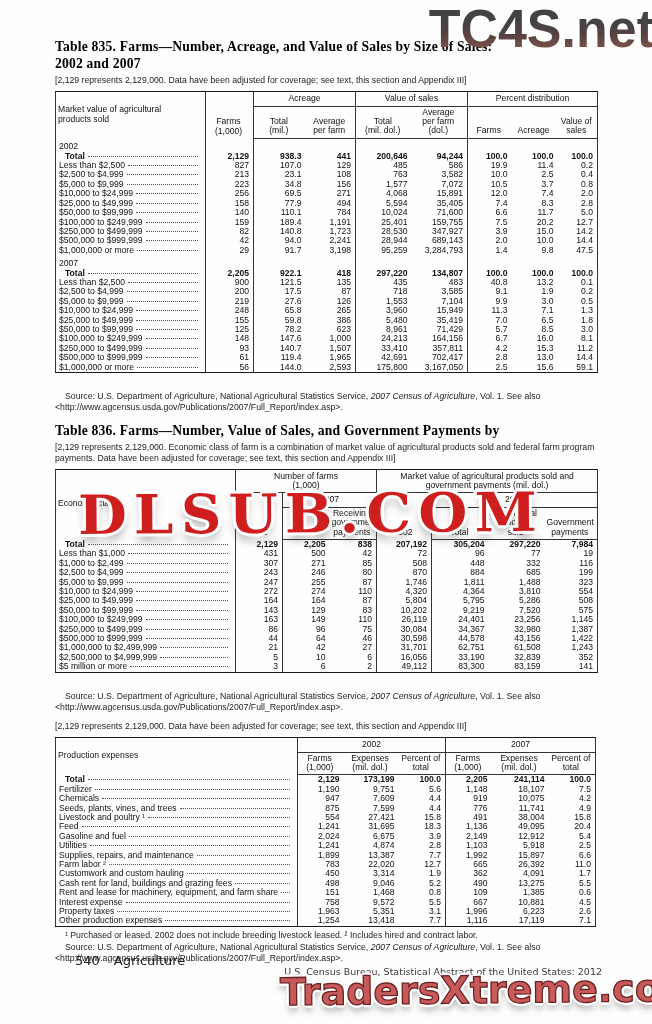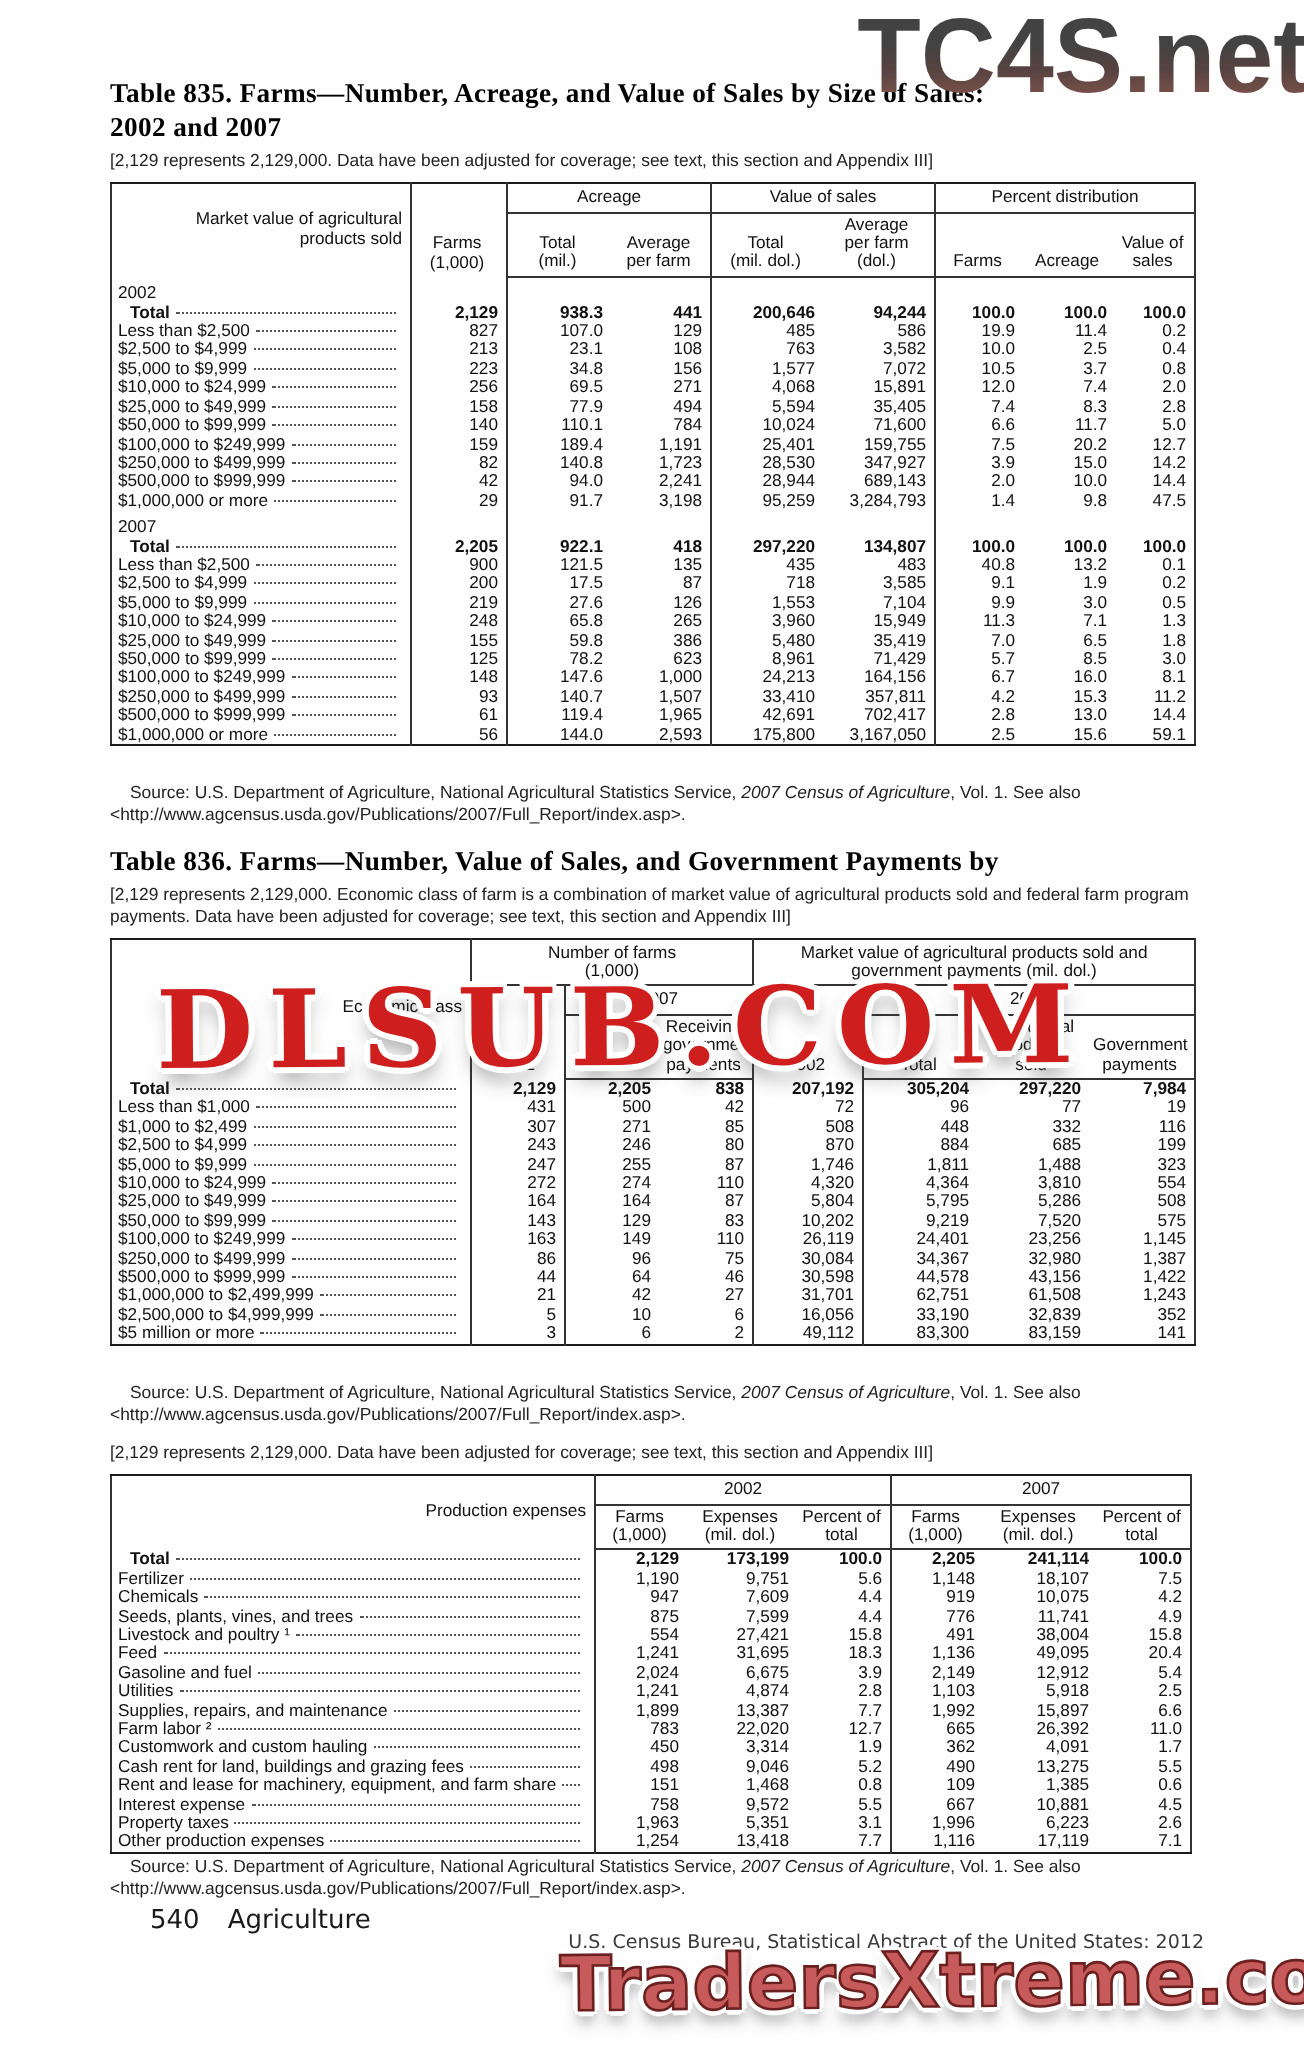--- a/index.html
+++ b/index.html
@@ -13,21 +13,21 @@
   .source{font-size:8.7px;line-height:1.3;margin:18px 0 8px 0;color:#222;text-indent:10px;}
   .source .l2{display:block;text-indent:0;}
   .footnote{font-size:8.7px;line-height:1.3;margin:3px 0 0 0;color:#222;text-indent:10px;}
   
   table{width:100%;border-collapse:collapse;table-layout:fixed;
         font-size:8.6px;line-height:9.4px;color:#111;
         border-top:1.4px solid #1a1a1a;border-bottom:1.2px solid #1a1a1a;
         border-left:1px solid #333;border-right:1px solid #333;margin:0;}
   th{font-weight:normal;vertical-align:bottom;padding:1px 4px 2px 2px;}
   th.grp{text-align:center;vertical-align:middle;border-bottom:1px solid #333;padding:2px 0;}
-  th.stub{text-align:right;vertical-align:middle;border-right:1px solid #333;}
+  th.stub{text-align:left;vertical-align:middle;border-right:1px solid #333;}
   th.colh{text-align:center;white-space:pre-line;}
   thead tr.last th{border-bottom:1px solid #333;}
   td{padding:0 4px 0 2px;vertical-align:baseline;}
   td.num{text-align:right;white-space:nowrap;}
   td.lbl{display:flex;align-items:baseline;white-space:nowrap;overflow:hidden;padding-left:3px;}
   td.lbl.ind{padding-left:9px;}
   .dots{flex:1;min-width:6px;border-bottom:1px dotted #555;margin:0 3px 0 3px;transform:translateY(-2px);}
   tr.total td{font-weight:bold;}
   td.yr,tr[data-name="section-year-row"] td{padding-top:4px;}
   .bl{border-left:1px solid #333;}
@@ -899,20 +899,21 @@
             </td>
             <td class="num bl" data-name="value-cell">1,254</td>
             <td class="num" data-name="value-cell">13,418</td>
             <td class="num" data-name="value-cell">7.7</td>
             <td class="num bl" data-name="value-cell">1,116</td>
             <td class="num" data-name="value-cell">17,119</td>
             <td class="num" data-name="value-cell">7.1</td>
           </tr>
         </tbody>
     </table>
+    <p class="footnote" data-name="table-837-footnote">¹ Purchased or leased. 2002 does not include breeding livestock leased. ² Includes hired and contract labor.</p>
     <p class="source" style="margin-top:1px" data-name="table-837-source"><span data-name="source-text">Source: U.S. Department of Agriculture, National Agricultural Statistics Service, </span><i data-name="source-citation">2007 Census of Agriculture</i><span data-name="source-text">, Vol. 1. See also</span><span class="l2" data-name="source-url">&lt;http://www.agcensus.usda.gov/Publications/2007/Full_Report/index.asp&gt;.</span></p>
   </section>
 
   <div class="pagefoot" data-name="page-footer">
     <span data-name="page-number">540</span><span class="sec" data-name="chapter-name">Agriculture</span>
   </div>
   <div class="imprint" data-name="census-imprint">U.S. Census Bureau, Statistical Abstract of the United States: 2012</div>
 
 </div>
 

